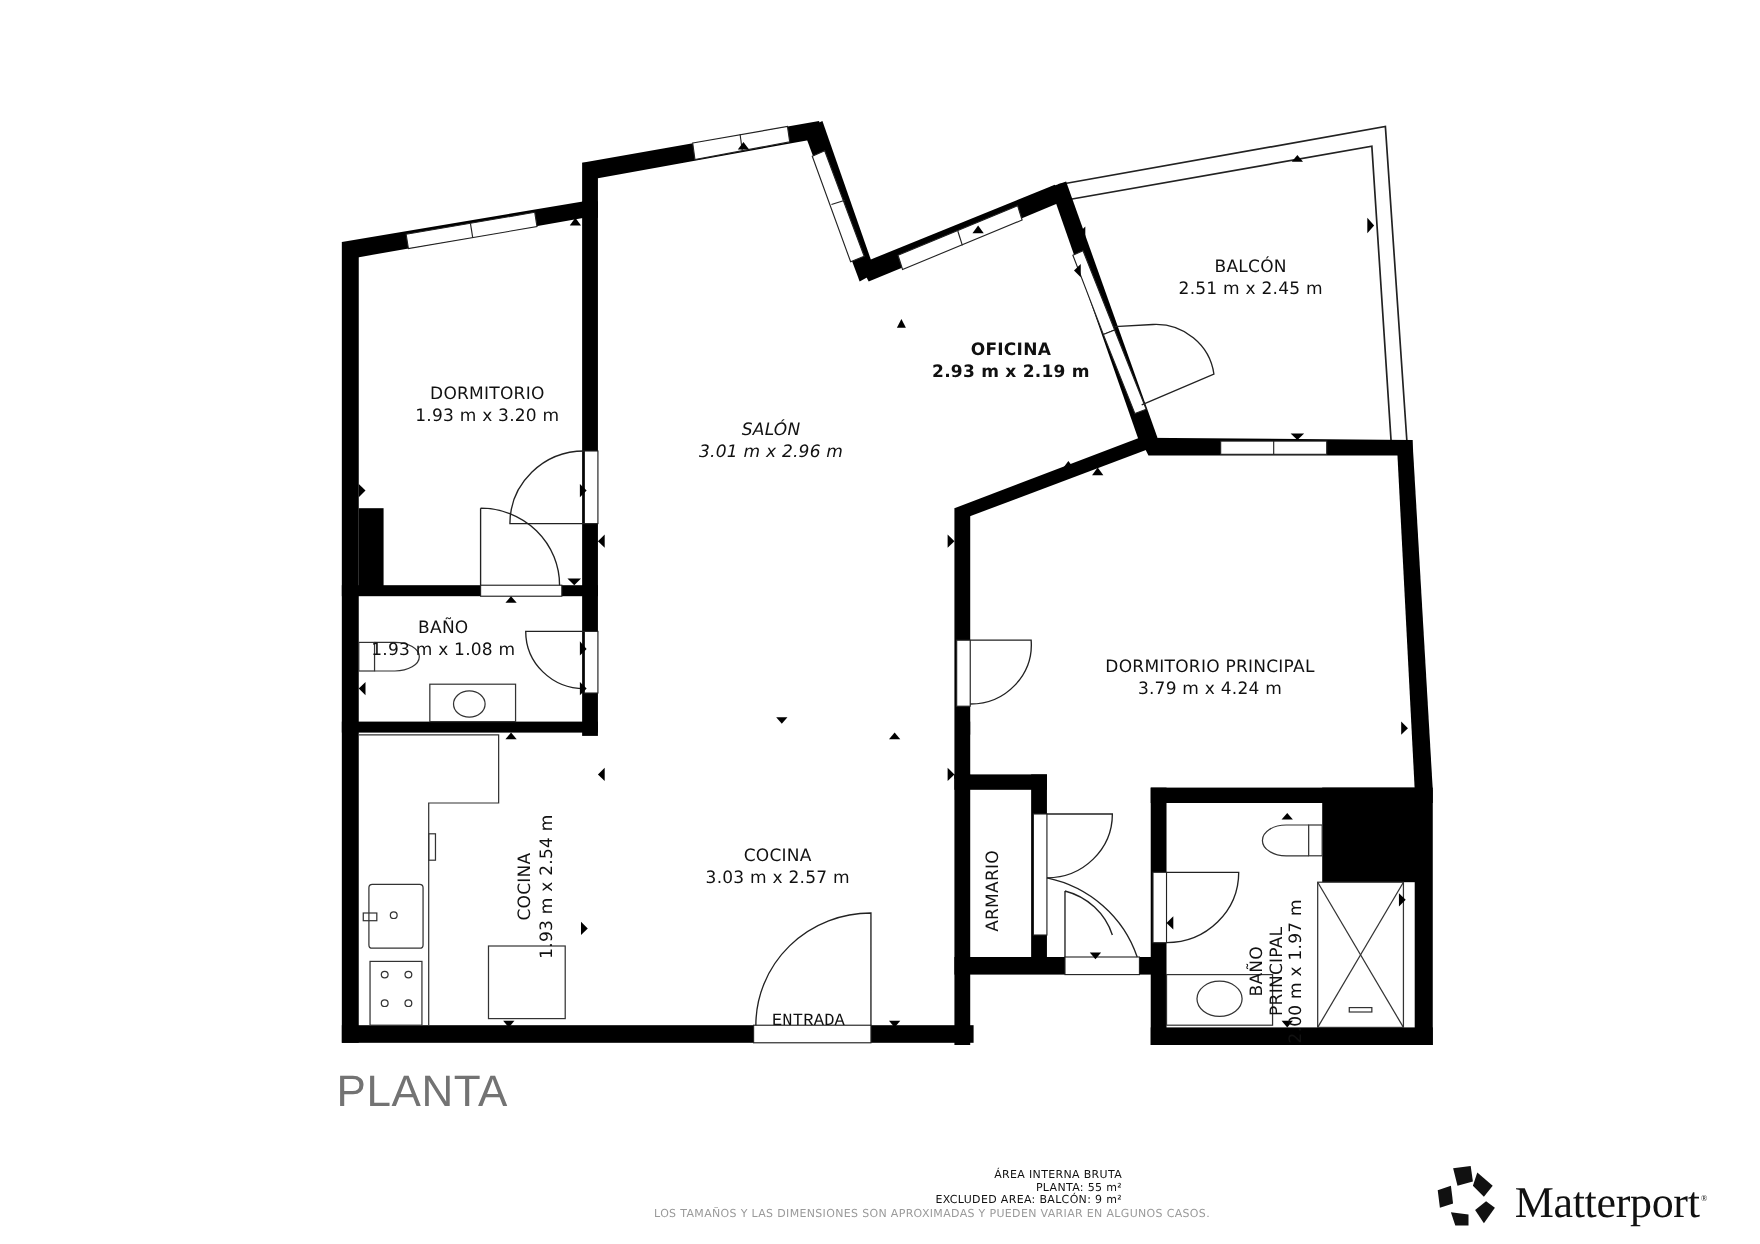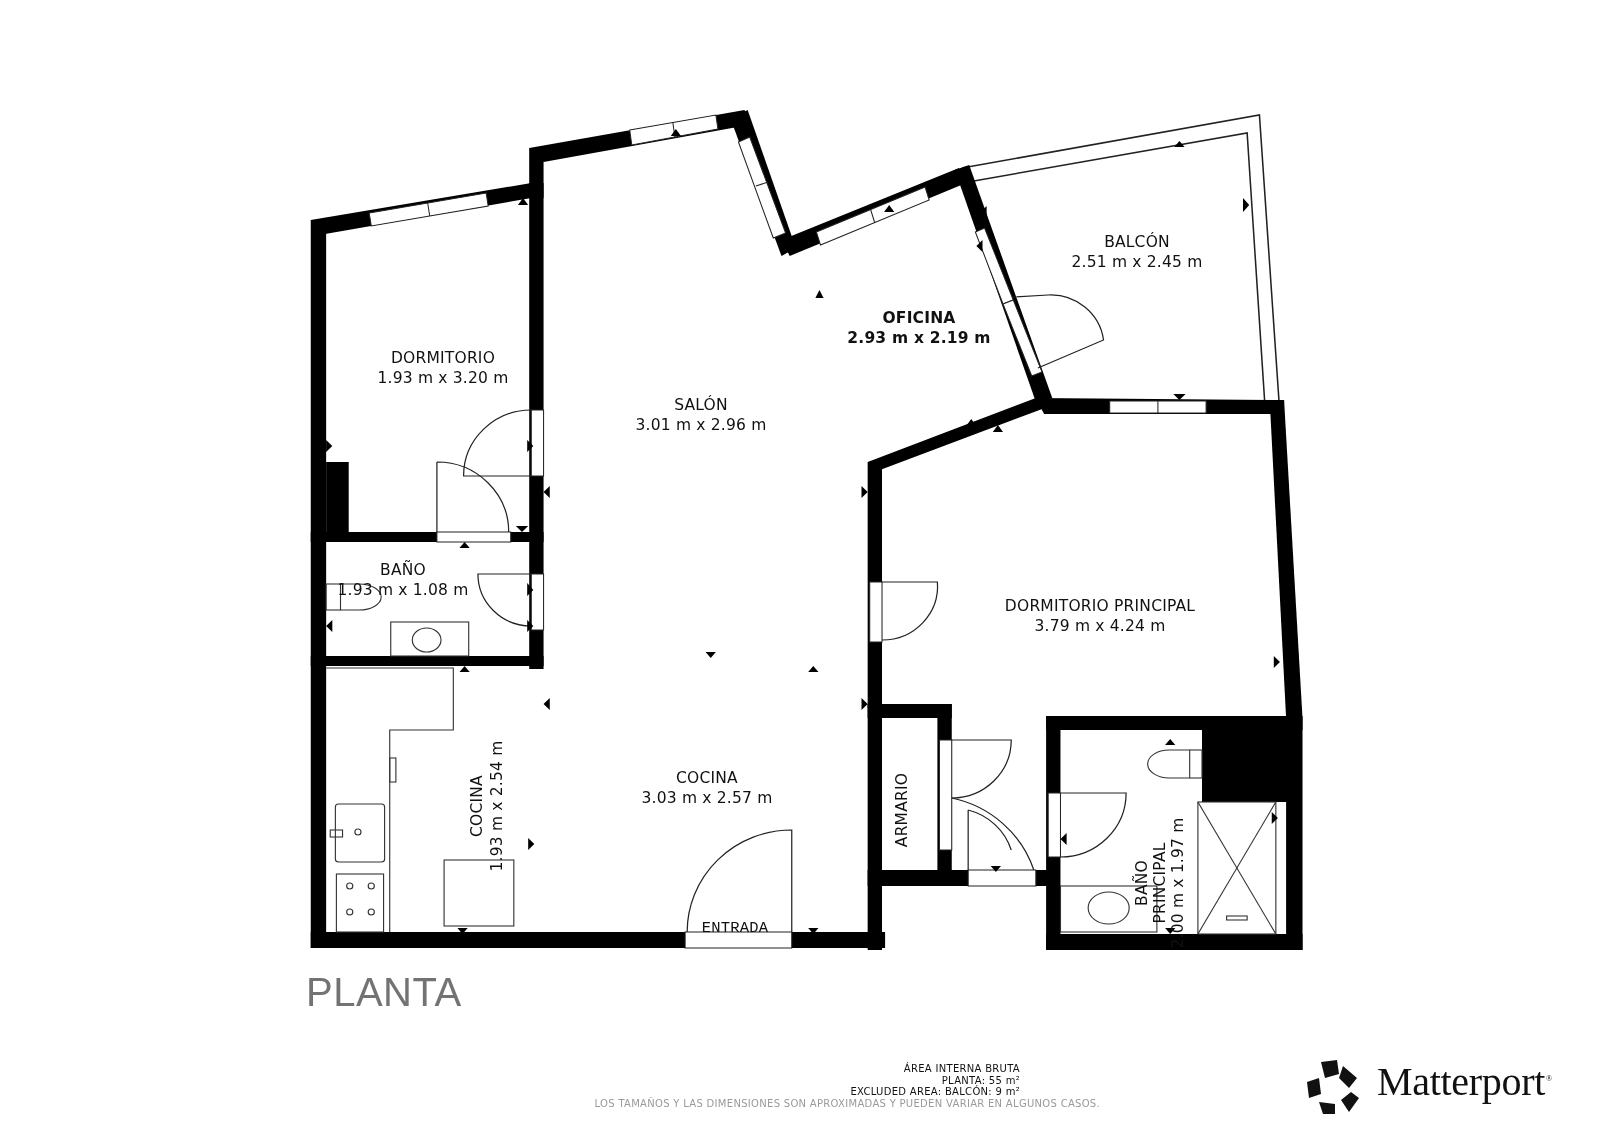--- a/index.html
+++ b/index.html
@@ -3,21 +3,21 @@
 <meta charset="utf-8">
 <style>
   html, body { margin: 0; padding: 0; background: #ffffff; }
   body { width: 1600px; height: 1131px; position: relative; overflow: hidden; font-family: "DejaVu Sans", sans-serif; }
   #plan { position: absolute; left: 0; top: 0; }
   .room-label { position: absolute; text-align: center; font-size: 15.5px; line-height: 20px; color: #111; letter-spacing: 0.2px; white-space: nowrap; }
   .room-label.vert { transform-origin: center center; transform: rotate(-90deg); }
   .floor-title { position: absolute; left: 306px; top: 970px; font-family: Liberation Sans, sans-serif; font-size: 40px; color: #737373; letter-spacing: 0.5px; }
   .footer { position: absolute; left: 580px; top: 1063px; width: 440px; text-align: right; font-size: 10px; line-height: 11.5px; color: #111; letter-spacing: 0.3px; }
   .footer .disclaimer { color: #9a9a9a; width: 600px; margin-left: -80px; }
-  .brand { position: absolute; left: 1305px; top: 1058px; display: flex; align-items: flex-start; }
+  .brand { position: absolute; left: 1305px; top: 1058px; display: flex; align-items: flex-end; }
   .brand .word { font-family: "Liberation Serif", serif; font-size: 40px; color: #111; margin-left: 14px; letter-spacing: -0.3px; }
   .brand .reg { font-size: 8px; vertical-align: super; margin-left: 1px; }
 </style>
 </head>
 <body>
 
 <svg id="plan" width="1600" height="1131" viewBox="0 0 1600 1131" xmlns="http://www.w3.org/2000/svg">
   <g transform="scale(1.0256,1.0)">
 
   <g fill="none" stroke="#222" stroke-width="1.5">
@@ -183,21 +183,21 @@
     <polygon points="446,928 456,928 451,934"></polygon>
     <polygon points="966,866 976,866 971,872"></polygon>
   </g>
   </g>
 </svg>
 
 <div class="room-label" style="left:358px; top:348px; width:170px;">
   <div>DORMITORIO</div>
   <div>1.93 m x 3.20 m</div>
 </div>
-<div class="room-label" style="left:616px; top:395px; width:170px;">
+<div class="room-label" style="left:616px; top:380px; width:170px;font-style:italic;">
   <div>SALÓN</div>
   <div>3.01 m x 2.96 m</div>
 </div>
 <div class="room-label" style="left:834px; top:308px; width:170px;font-weight:bold;">
   <div>OFICINA</div>
   <div>2.93 m x 2.19 m</div>
 </div>
 <div class="room-label" style="left:1052px; top:232px; width:170px;">
   <div>BALCÓN</div>
   <div>2.51 m x 2.45 m</div>

